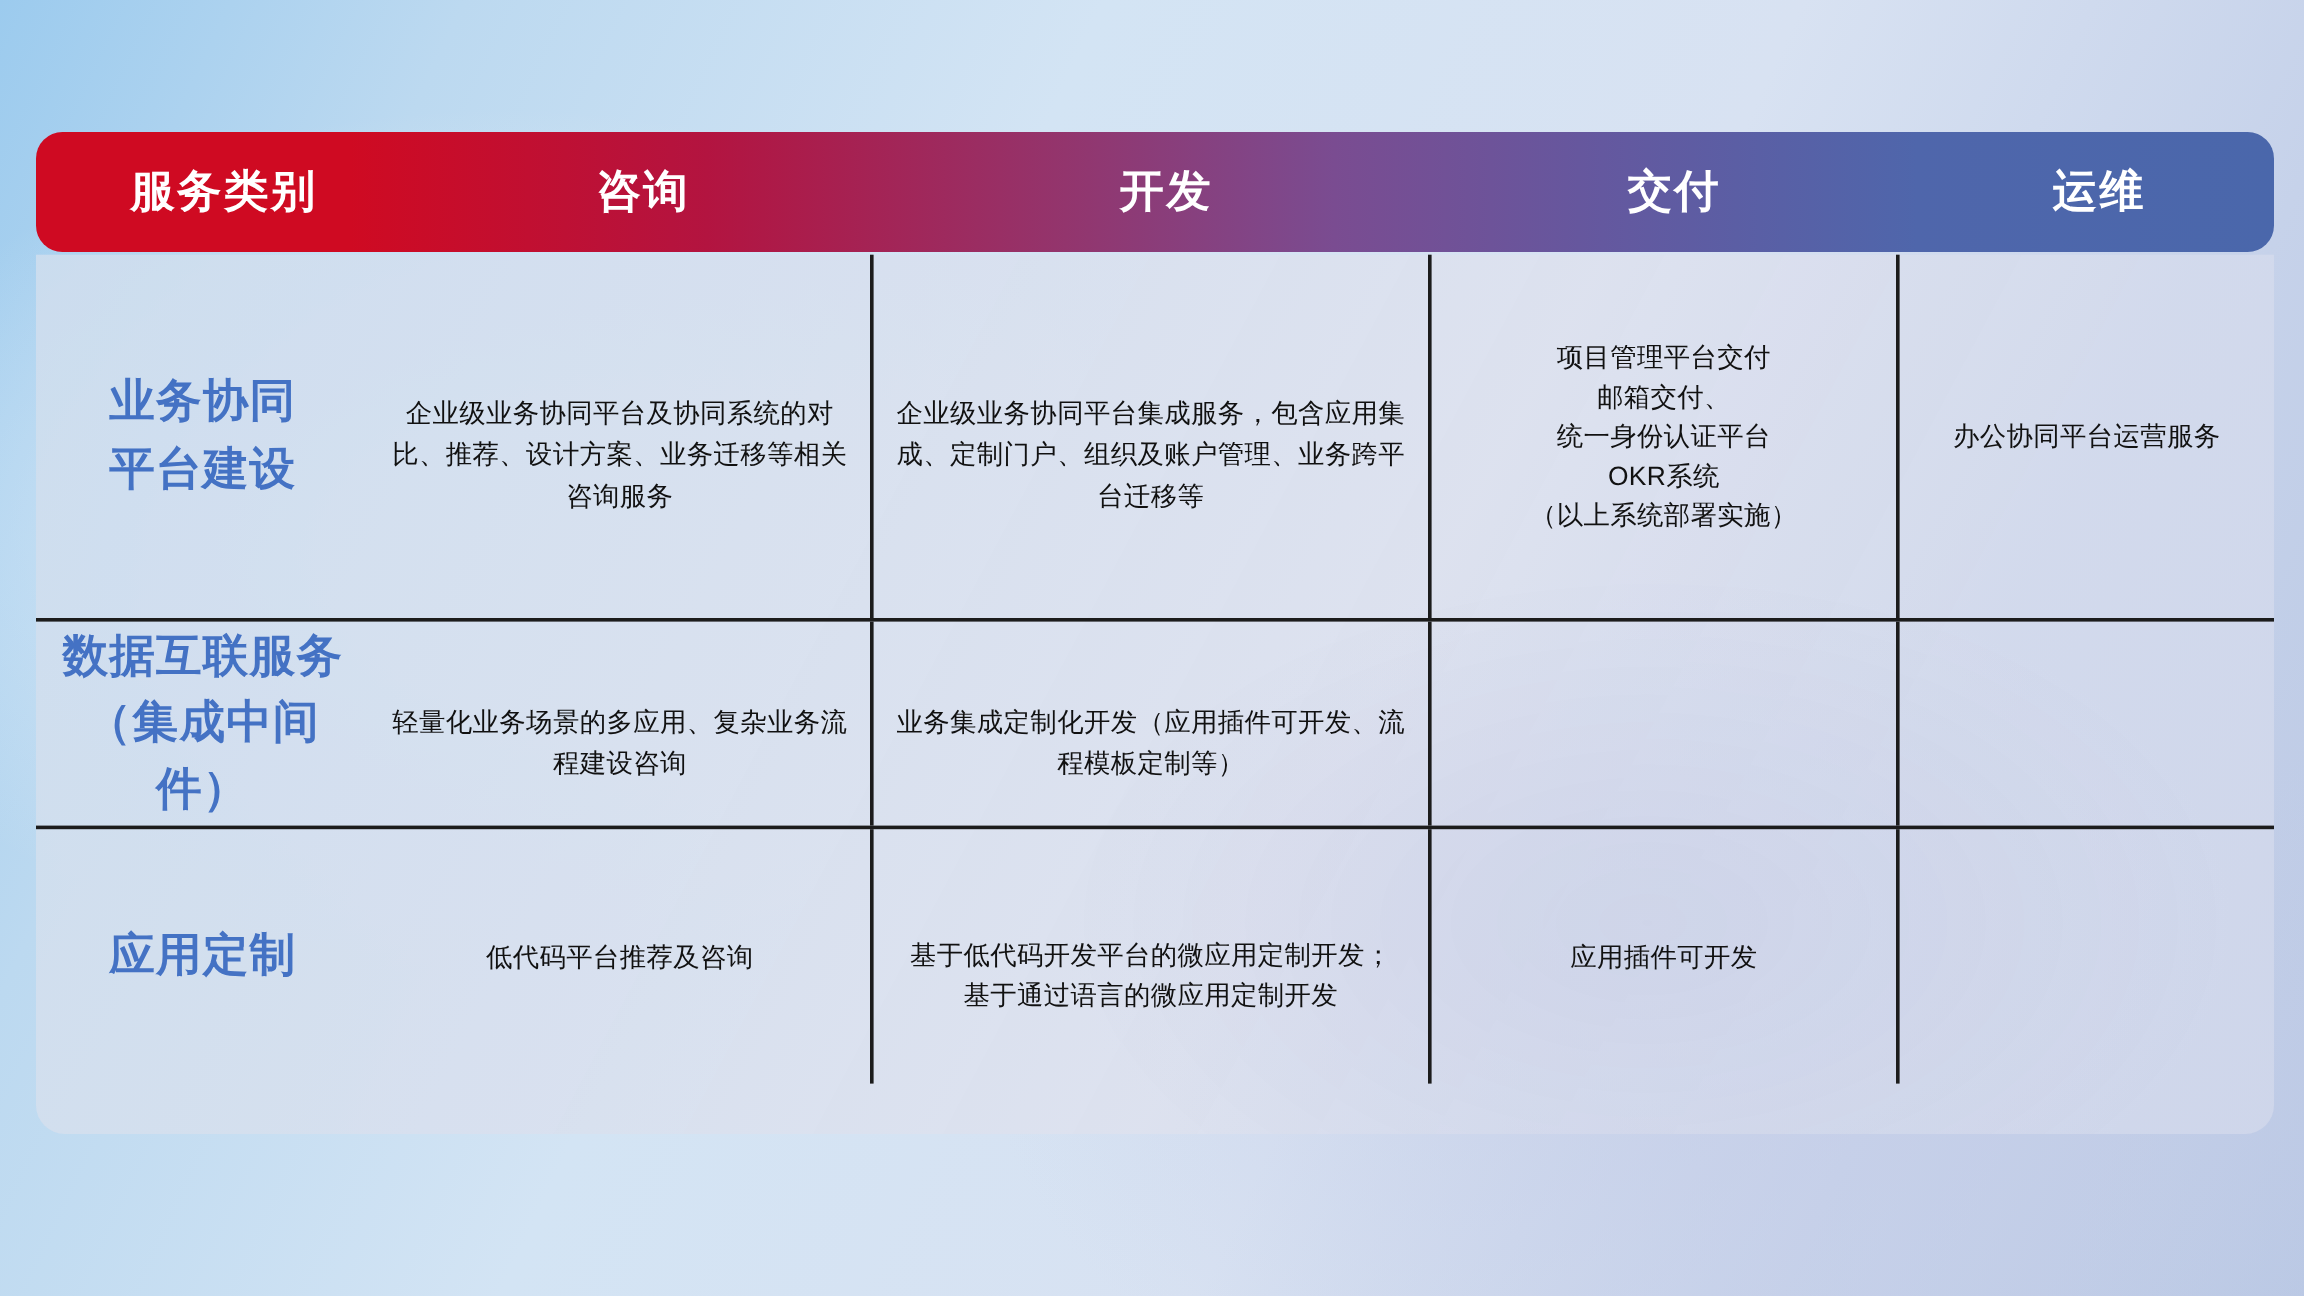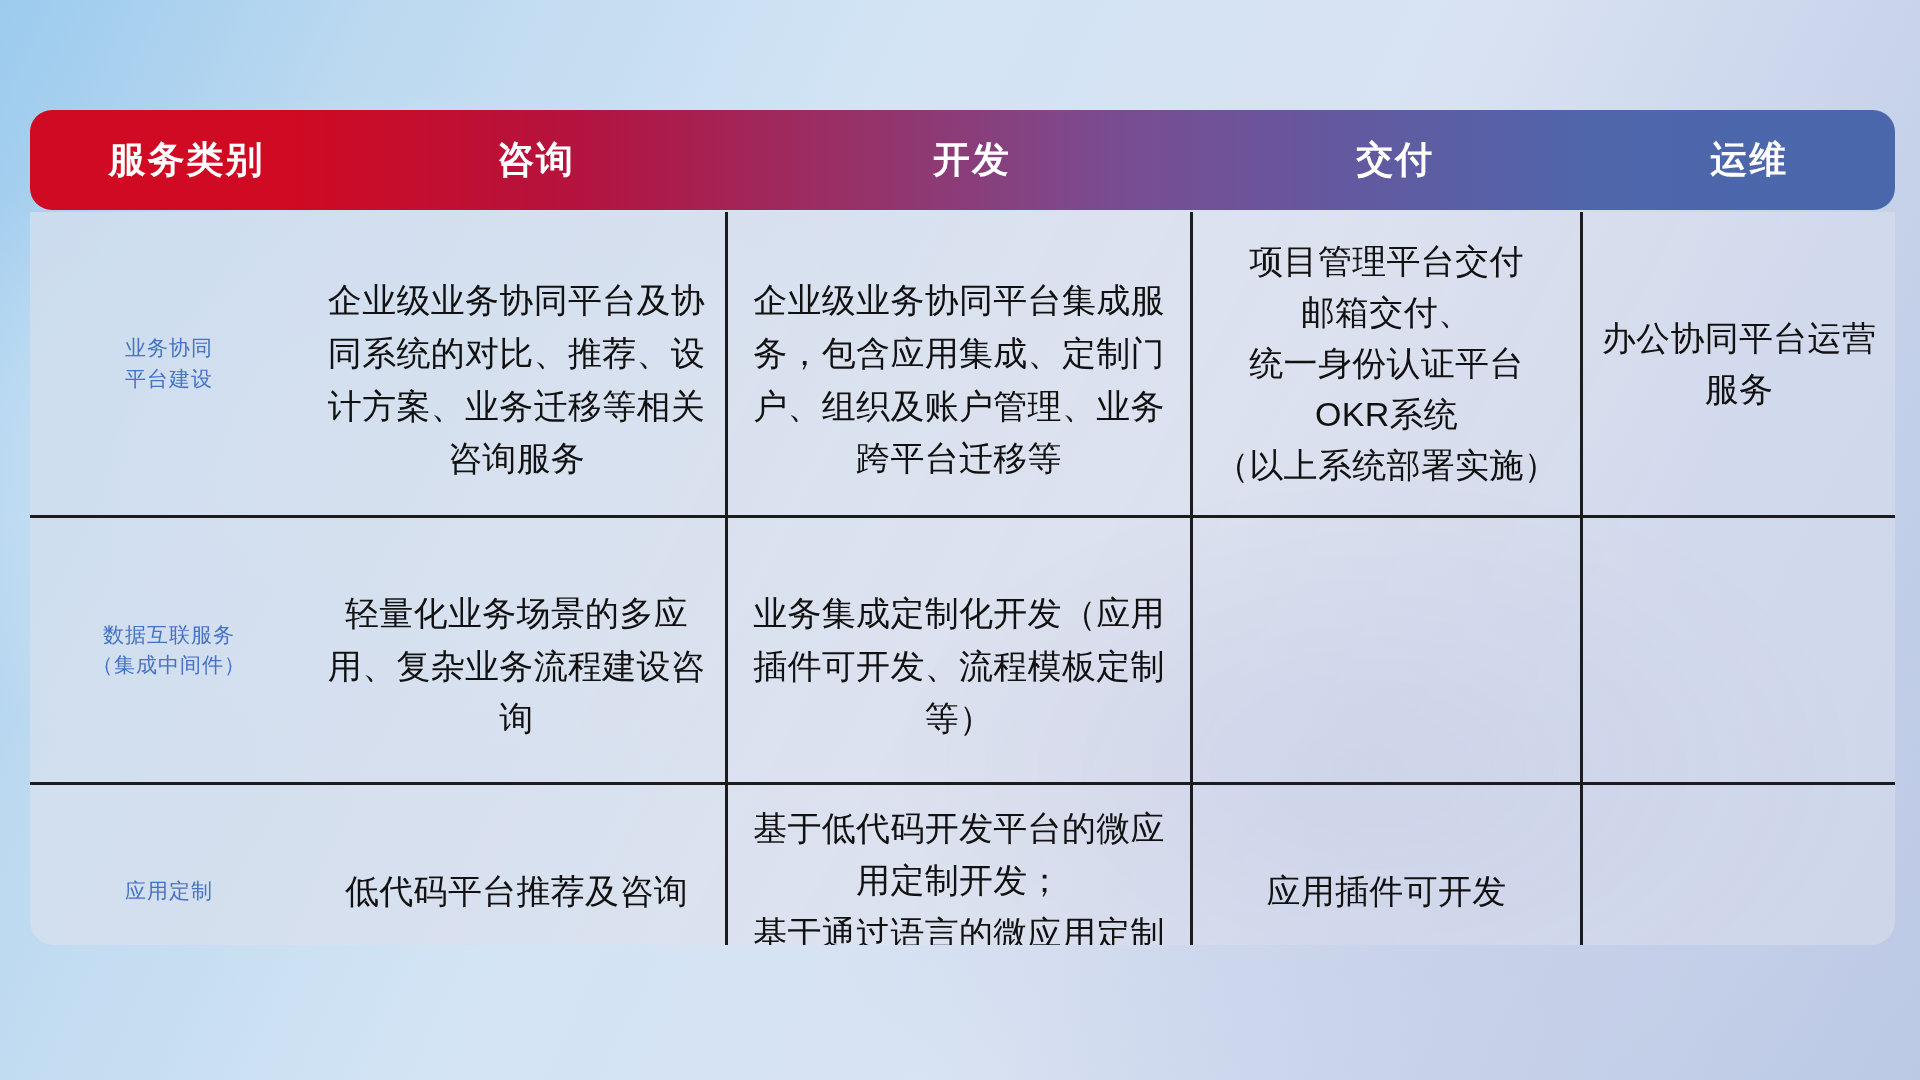--- a/index.html
+++ b/index.html
@@ -72,43 +72,43 @@
       radial-gradient(ellipse 700px 420px at 72% 76%, rgba(205,211,232,0.85) 0%, rgba(205,211,232,0) 70%),
       linear-gradient(118deg, rgba(205,221,238,0.93) 0%, rgba(216,224,238,0.93) 34%, rgba(221,225,238,0.95) 58%, rgba(211,218,236,0.93) 80%, rgba(207,214,234,0.93) 100%);
     overflow: hidden;
   }
   .trow {
     display: flex;
     box-sizing: border-box;
     align-items: stretch;
   }
   .r1 { height: 303px; }
-  .r2 { height: 267px; border-top: 3px solid #1c1c1c; }
+  .r2 { height: 173px; border-top: 3px solid #1c1c1c; }
   .r3 { height: 215px; border-top: 3px solid #1c1c1c; }
 
   .tcell {
     display: flex;
     align-items: center;
     justify-content: center;
     box-sizing: border-box;
     padding: 0 14px;
     text-align: center;
   }
   .divl { border-left: 3px solid #1c1c1c; }
 
   .cat {
     color: #4472c4;
-    font-size: 21px;
-    font-weight: normal;
+    font-size: 38px;
+    font-weight: bold;
     line-height: 1.45;
     letter-spacing: 1px;
   }
   .txt {
     color: #111111;
-    font-size: 34px;
+    font-size: 22px;
     line-height: 1.5;
     letter-spacing: 0.3px;
   }
   .txt.lead { line-height: 1.55; margin-top: 32px; }
 </style>
 </head>
 <body>
 
 <div id="stage">
 

